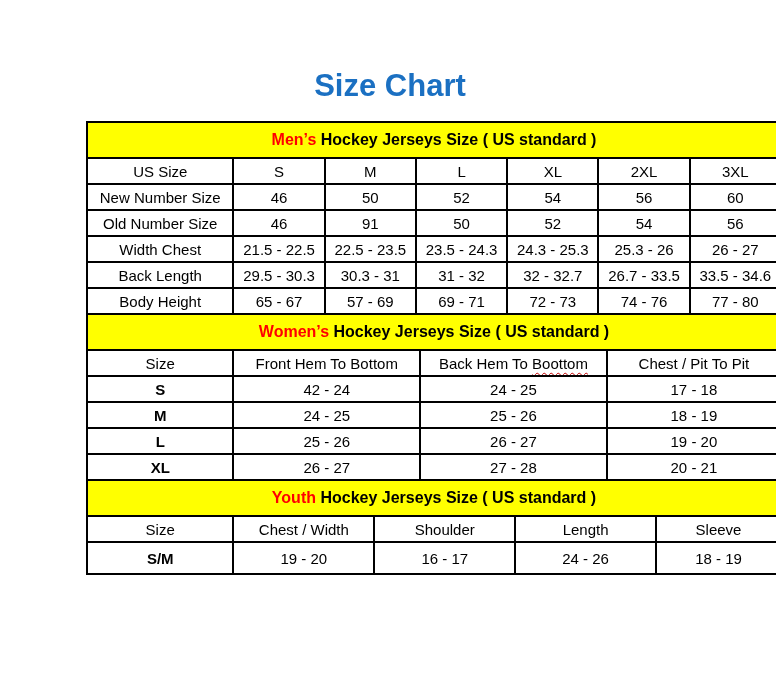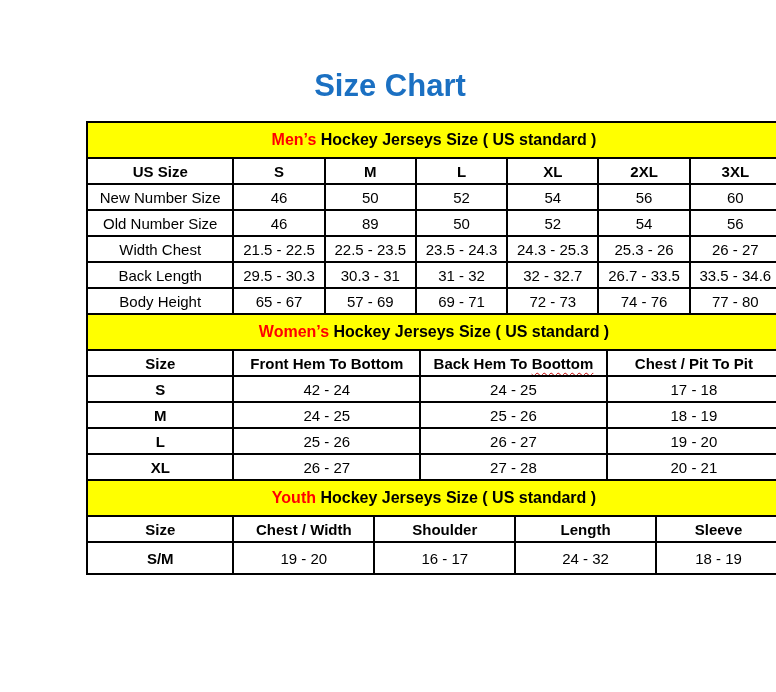--- a/index.html
+++ b/index.html
@@ -55,21 +55,21 @@
     background: #ffff00;
     height: 34px;
     font-weight: bold;
     font-size: 16px;
   }
   tr.band .hl {
     color: #ff0000;
     font-weight: bold;
   }
   tr.head td {
-    font-weight: bold;
+    font-weight: normal;
   }
   
   #sec0 tbody tr.data td:first-child { font-weight: 400; }
   #sec1 tbody tr.data td:first-child,
   #sec2 tbody tr.data td:first-child { font-weight: bold; }
   #sec2 tr.data:last-child td { height: 30px; }
   .wavy {
     text-decoration: underline;
     text-decoration-style: wavy;
     text-decoration-color: #c00000;
@@ -112,21 +112,21 @@
           <td>46</td>
           <td>50</td>
           <td>52</td>
           <td>54</td>
           <td>56</td>
           <td>60</td>
         </tr>
         <tr class="data">
           <td>Old Number Size</td>
           <td>46</td>
-          <td>89</td>
+          <td>91</td>
           <td>50</td>
           <td>52</td>
           <td>54</td>
           <td>56</td>
         </tr>
         <tr class="data">
           <td>Width Chest</td>
           <td>21.5 - 22.5</td>
           <td>22.5 - 23.5</td>
           <td>23.5 - 24.3</td>
@@ -215,19 +215,19 @@
           <td><span>Size</span></td>
           <td><span>Chest / Width</span></td>
           <td><span>Shoulder</span></td>
           <td><span>Length</span></td>
           <td><span>Sleeve</span></td>
         </tr>
         <tr class="data">
           <td>S/M</td>
           <td>19 - 20</td>
           <td>16 - 17</td>
-          <td>24 - 32</td>
+          <td>24 - 26</td>
           <td>18 - 19</td>
         </tr>
       </tbody>
     </table>
 
 </div>
 
 </body></html>

